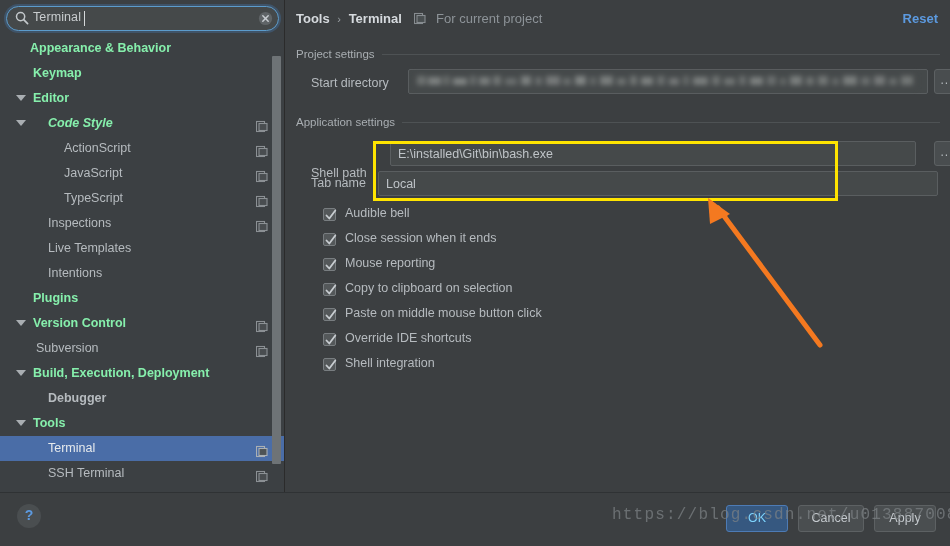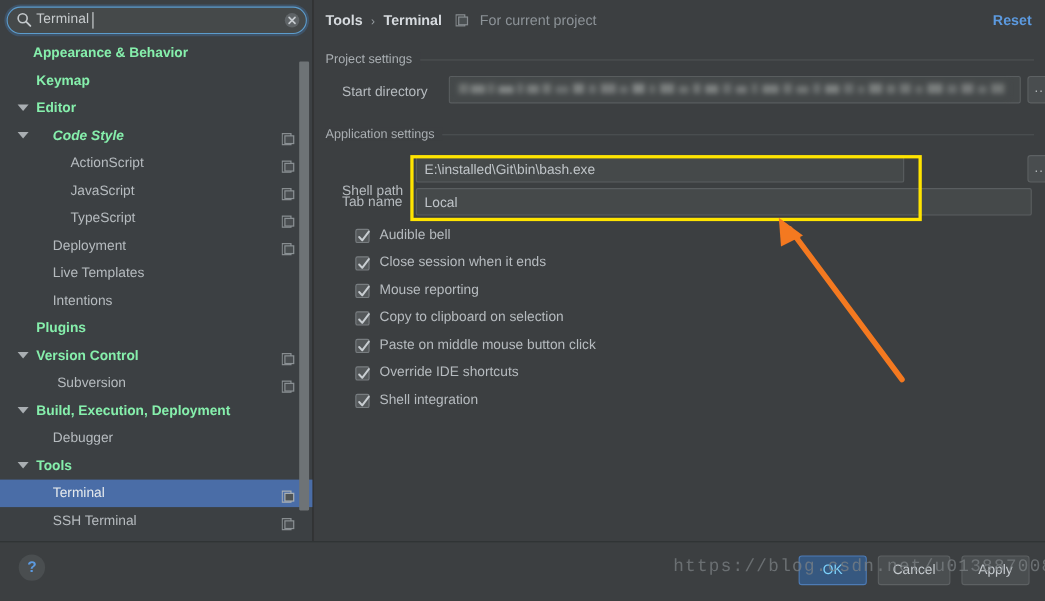--- a/index.html
+++ b/index.html
@@ -363,21 +363,21 @@
             </svg></span>
         </div>
         <div class="tree-row">
           <span class="lbl" style="left: 64px;">TypeScript</span>
           <span class="proj-icon"><svg width="13" height="13" viewBox="0 0 13 13">
               <rect x="0.5" y="1.5" width="8" height="10" fill="none" stroke="#aab0b4" stroke-width="1.1"></rect>
               <rect x="3" y="3.5" width="8" height="7" fill="#4e5355" stroke="#aab0b4" stroke-width="1.1"></rect>
             </svg></span>
         </div>
         <div class="tree-row">
-          <span class="lbl" style="left: 48px;">Deployment</span>
+          <span class="lbl" style="left: 48px;">Inspections</span>
           <span class="proj-icon"><svg width="13" height="13" viewBox="0 0 13 13">
               <rect x="0.5" y="1.5" width="8" height="10" fill="none" stroke="#aab0b4" stroke-width="1.1"></rect>
               <rect x="3" y="3.5" width="8" height="7" fill="#4e5355" stroke="#aab0b4" stroke-width="1.1"></rect>
             </svg></span>
         </div>
         <div class="tree-row">
           <span class="lbl" style="left: 48px;">Live Templates</span>
         </div>
         <div class="tree-row">
           <span class="lbl" style="left: 48px;">Intentions</span>
@@ -387,32 +387,32 @@
         </div>
         <div class="tree-row bold">
           <span class="arrow"></span>
           <span class="lbl" style="left: 33px;">Version Control</span>
           <span class="proj-icon"><svg width="13" height="13" viewBox="0 0 13 13">
               <rect x="0.5" y="1.5" width="8" height="10" fill="none" stroke="#aab0b4" stroke-width="1.1"></rect>
               <rect x="3" y="3.5" width="8" height="7" fill="#4e5355" stroke="#aab0b4" stroke-width="1.1"></rect>
             </svg></span>
         </div>
         <div class="tree-row">
-          <span class="lbl" style="left: 52px; text-align: right;">Subversion</span>
+          <span class="lbl" style="left: 36px; text-align: right;">Subversion</span>
           <span class="proj-icon"><svg width="13" height="13" viewBox="0 0 13 13">
               <rect x="0.5" y="1.5" width="8" height="10" fill="none" stroke="#aab0b4" stroke-width="1.1"></rect>
               <rect x="3" y="3.5" width="8" height="7" fill="#4e5355" stroke="#aab0b4" stroke-width="1.1"></rect>
             </svg></span>
         </div>
         <div class="tree-row bold">
           <span class="arrow"></span>
           <span class="lbl" style="left: 33px;">Build, Execution, Deployment</span>
         </div>
         <div class="tree-row">
-          <span class="lbl" style="left: 48px;">Debugger</span>
+          <span class="lbl" style="left: 48px; font-weight: bold;">Debugger</span>
         </div>
         <div class="tree-row bold">
           <span class="arrow"></span>
           <span class="lbl" style="left: 33px;">Tools</span>
         </div>
         <div class="tree-row sel">
           <span class="lbl" style="left: 48px;">Terminal</span>
           <span class="proj-icon"><svg width="13" height="13" viewBox="0 0 13 13">
               <rect x="0.5" y="1.5" width="8" height="10" fill="none" stroke="#aab0b4" stroke-width="1.1"></rect>
               <rect x="3" y="3.5" width="8" height="7" fill="#4e5355" stroke="#aab0b4" stroke-width="1.1"></rect>
@@ -502,21 +502,21 @@
     </div>
 
     <div class="browse-btn" style="left:648px; top:69px;">
       <div class="dots">...</div>
     </div>
 
     <div class="group-label" style="left:10px; top:116px;">Application settings</div>
     <div class="group-rule" style="left:10px; top:122px; width:644px;"></div>
 
     <div class="row-label" style="left:25px; top:146px;margin-top:20px;">Shell path</div>
-    <div class="txtfield" style="left:92px; top:141px; width:444px; height:25px;">
+    <div class="txtfield" style="left:104px; top:141px; width:526px; height:25px;">
       <span class="val">E:\installed\Git\bin\bash.exe</span>
     </div>
     <div class="browse-btn" style="left:648px; top:141px;">
       <div class="dots">...</div>
     </div>
 
     <div class="row-label" style="left:25px; top:176px;">Tab name</div>
     <div class="txtfield" style="left:92px; top:171px; width:560px; height:25px;">
       <span class="val">Local</span>
     </div>

